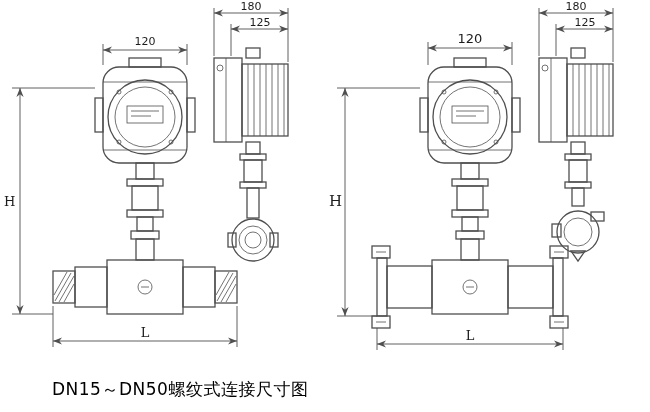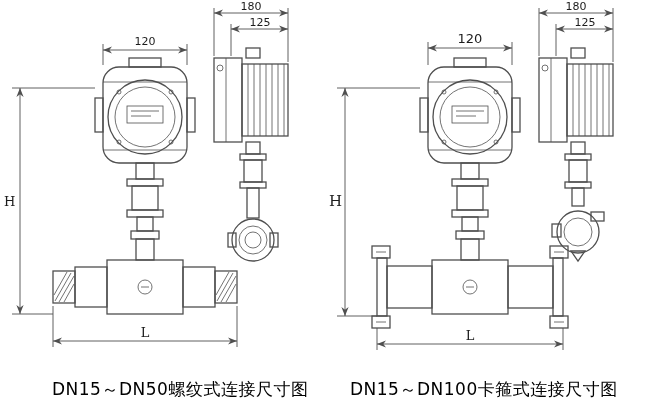--- a/index.html
+++ b/index.html
@@ -269,15 +269,14 @@
 
       <g>
         <line class="dim" x1="231" y1="56" x2="231" y2="24"></line>
         <line class="dim" x1="231" y1="29" x2="288" y2="29" marker-start="url(#arw2)" marker-end="url(#arw2)"></line>
         <text class="dimtxt" x="260" y="26" text-anchor="middle">125</text>
       </g>
     </g>
   </svg>
 
   <div class="caption caption-left">DN15～DN50螺纹式连接尺寸图</div>
-  <div class="caption caption-right">DN15～DN100卡箍式连接尺寸图</div>
 
 </div>
 
 </body></html>

